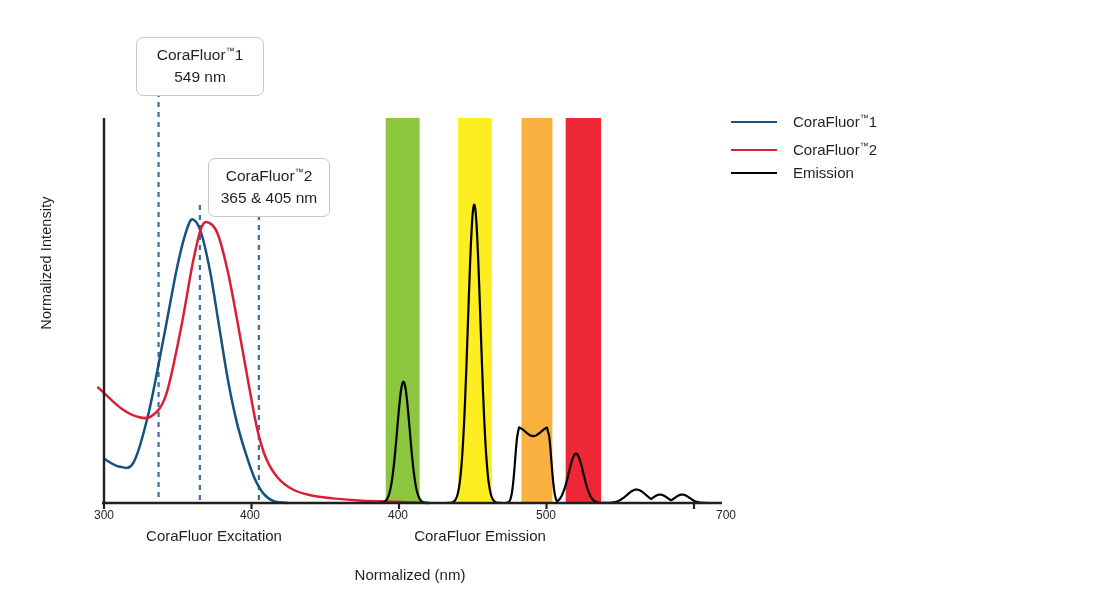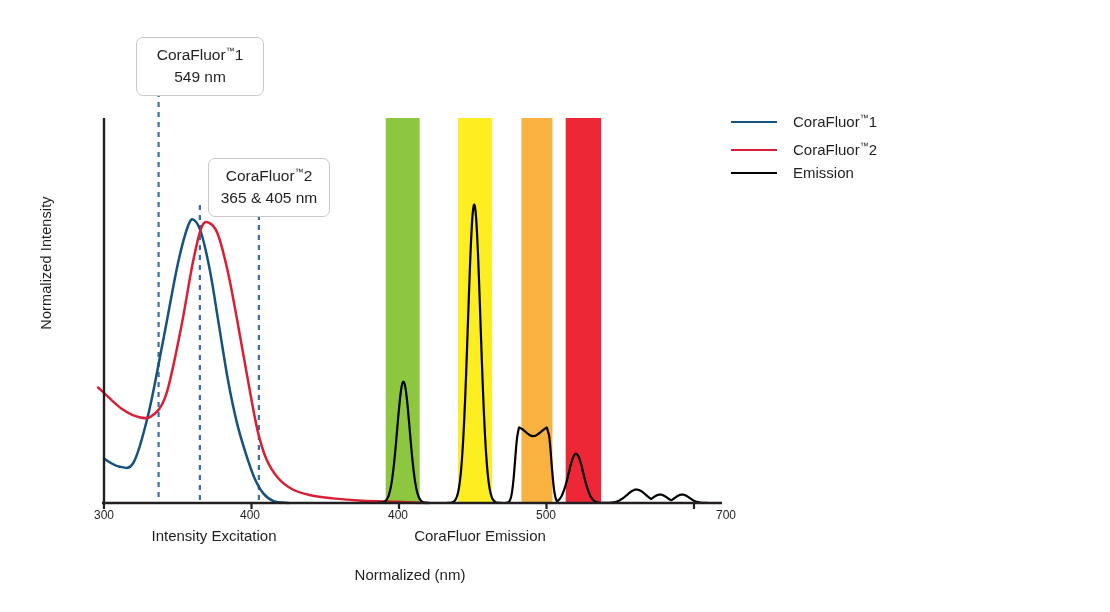--- a/index.html
+++ b/index.html
@@ -67,21 +67,21 @@
       </svg>
 
     <div class="ylabel">Normalized Intensity</div>
 
     <div class="tick-label" style="left:74px;top:508px;">300</div>
     <div class="tick-label" style="left:220px;top:508px;">400</div>
     <div class="tick-label" style="left:368px;top:508px;">400</div>
     <div class="tick-label" style="left:516px;top:508px;">500</div>
     <div class="tick-label" style="left:696px;top:508px;">700</div>
 
-    <div class="axis-sub" style="left:134px;top:527px;width:160px;">Intensity Excitation</div>
+    <div class="axis-sub" style="left:134px;top:527px;width:160px;">CoraFluor Excitation</div>
     <div class="axis-sub" style="left:400px;top:527px;width:160px;">CoraFluor Emission</div>
 
     <div class="xlabel">Normalized (nm)</div>
 
     <div class="callout" style="left:136px;top:37px;width:128px;">
       <div><span>CoraFluor</span><sup>™</sup><span>1</span></div>
       <div>549 nm</div>
     </div>
 
     <div class="callout" style="left:208px;top:158px;width:122px;">

